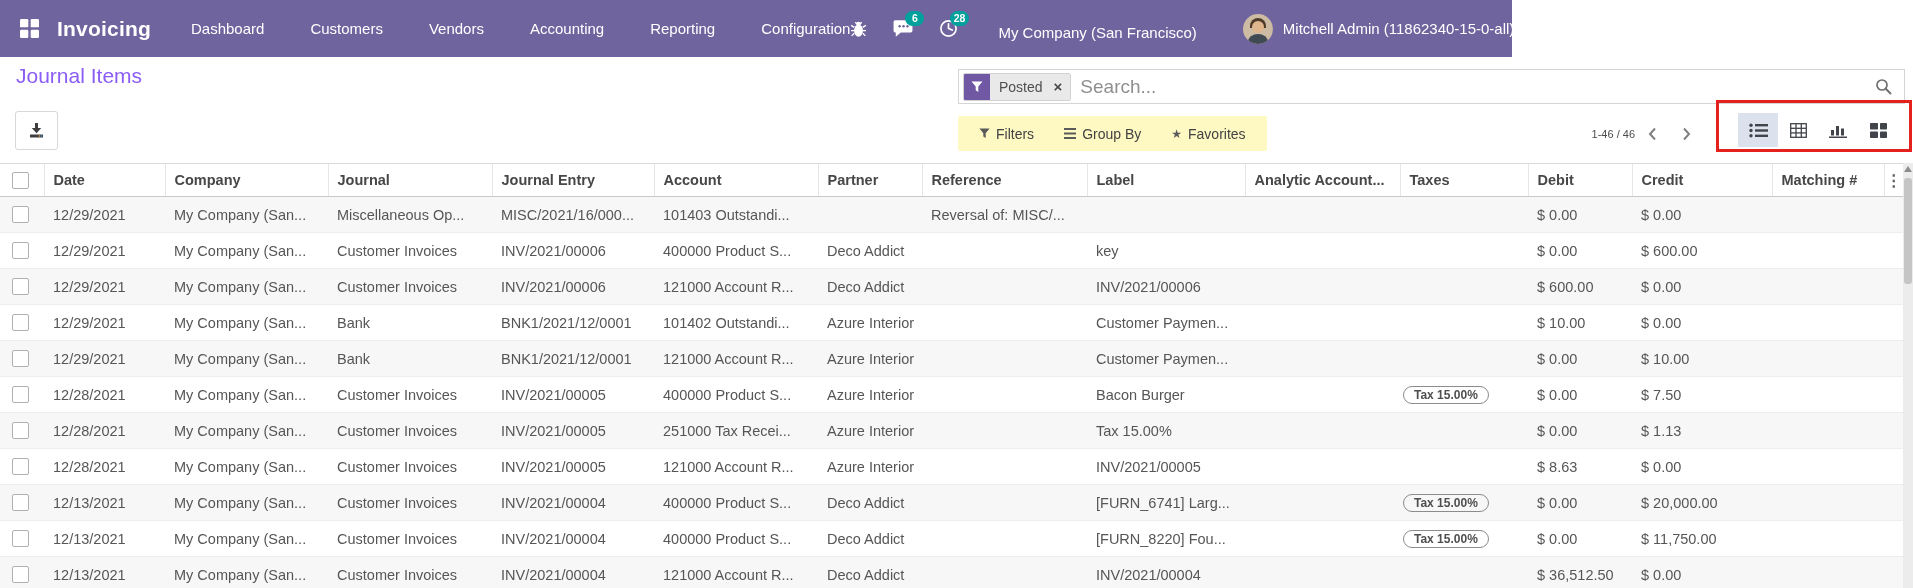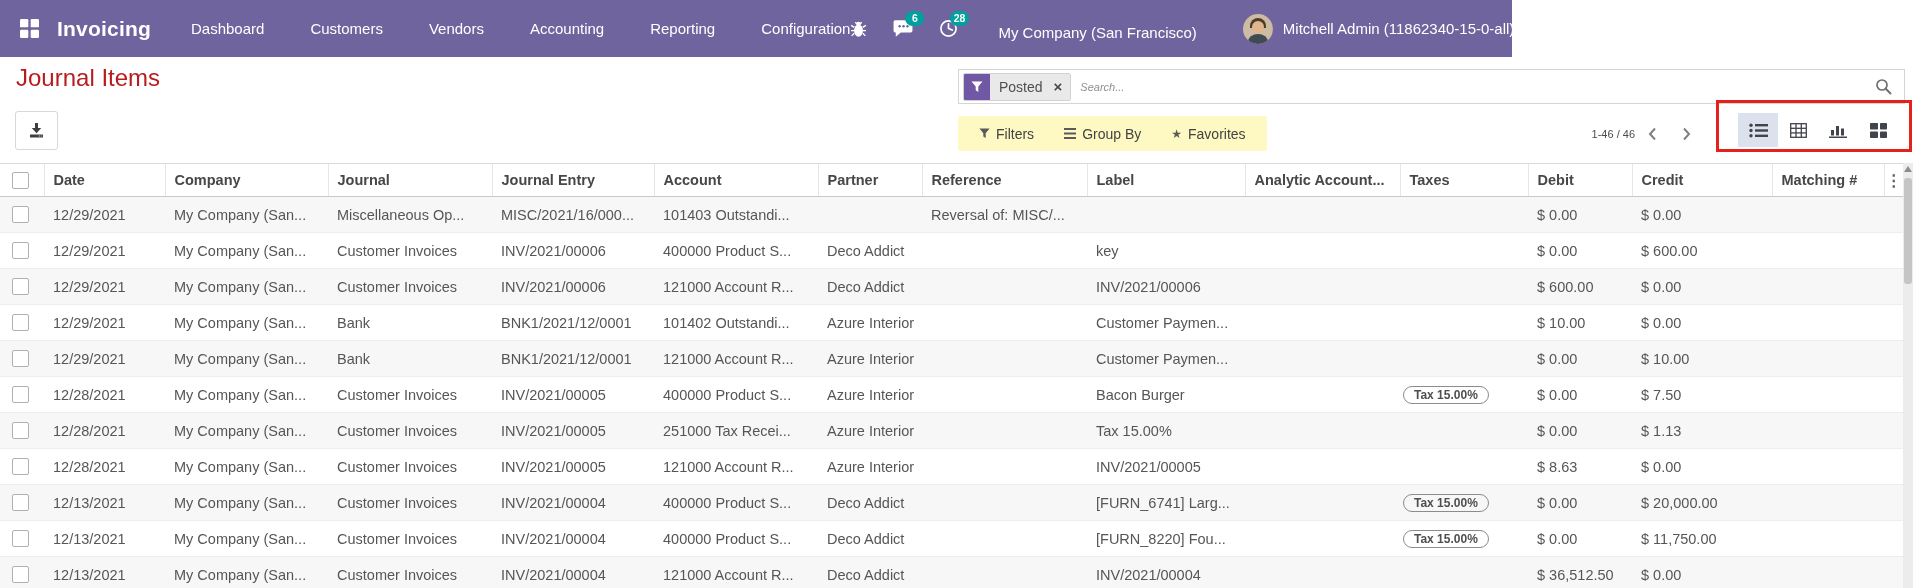--- a/index.html
+++ b/index.html
@@ -17,30 +17,30 @@
   .nav-right{margin-left:auto;display:flex;align-items:center;gap:26px;padding-right:14px;font-size:15px;}
   .icon-wrap{position:relative;display:flex;align-items:center;cursor:pointer;}
   .nav-badge{position:absolute;top:-8px;right:-11px;background:#00a09d;color:#fff;font-size:10.5px;
              line-height:13px;border-radius:9px;padding:1px 4px;min-width:11px;text-align:center;font-weight:700;}
   .company-name{margin-left:14px;white-space:nowrap;cursor:pointer;margin-top:7px;}
   .userbox{display:flex;align-items:center;gap:10px;cursor:pointer;margin-left:20px;}
   .avatar{width:30px;height:30px;border-radius:50%;overflow:hidden;flex:0 0 auto;}
   .user-name{white-space:nowrap;}
 
   
-  .cp-title{position:absolute;left:16px;top:64px;font-size:24px;color:#b91c1c;}
+  .cp-title{position:absolute;left:16px;top:64px;font-size:21px;color:#8b5cf6;}
   .export-btn{position:absolute;left:15px;top:111px;width:43px;height:39px;background:#fff;
               border:1px solid #d8d8d8;border-radius:3px;display:flex;align-items:center;justify-content:center;cursor:pointer;}
   .searchbox{position:absolute;left:958px;top:69px;width:947px;height:35px;border:1px solid #d5d5d5;
              background:#fff;display:flex;align-items:center;box-sizing:border-box;}
   .facet{display:flex;align-items:stretch;height:26px;margin-left:4px;border:1px solid #d2d2d2;border-radius:2px;overflow:hidden;}
   .facet-icon{width:26px;background:#7158a5;display:flex;align-items:center;justify-content:center;}
   .facet-label{background:#e9e9e9;display:flex;align-items:center;padding:0 9px;font-size:14px;color:#4f4f4f;}
   .facet-remove{background:#e9e9e9;display:flex;align-items:center;padding:0 8px 0 2px;font-size:15px;font-weight:700;color:#4a4a4a;cursor:pointer;}
-  .search-placeholder{margin-left:9px;font-size:11px;color:#8f8f8f;flex:1;cursor:text;font-style:italic;}
+  .search-placeholder{margin-left:9px;font-size:19px;color:#8f8f8f;flex:1;cursor:text;}
   .search-glass{margin-right:12px;display:flex;cursor:pointer;}
 
   .btnrow{position:absolute;left:958px;top:116px;height:35px;background:#fef9c3;border-radius:2px;
           display:flex;align-items:center;padding:0 6px;}
   .cp-btn{display:flex;align-items:center;gap:6px;font-size:14px;color:#424242;padding:0 15px;cursor:pointer;white-space:nowrap;height:100%;}
   .cp-btn .glyph{font-size:12px;color:#5a5a5a;}
 
   .pager{position:absolute;left:1500px;top:116px;height:35px;display:flex;align-items:center;}
   .pager-text{width:135px;text-align:right;font-size:11px;color:#4c4c4c;}
   .pg-btn{width:34px;height:35px;display:flex;align-items:center;justify-content:center;cursor:pointer;}

